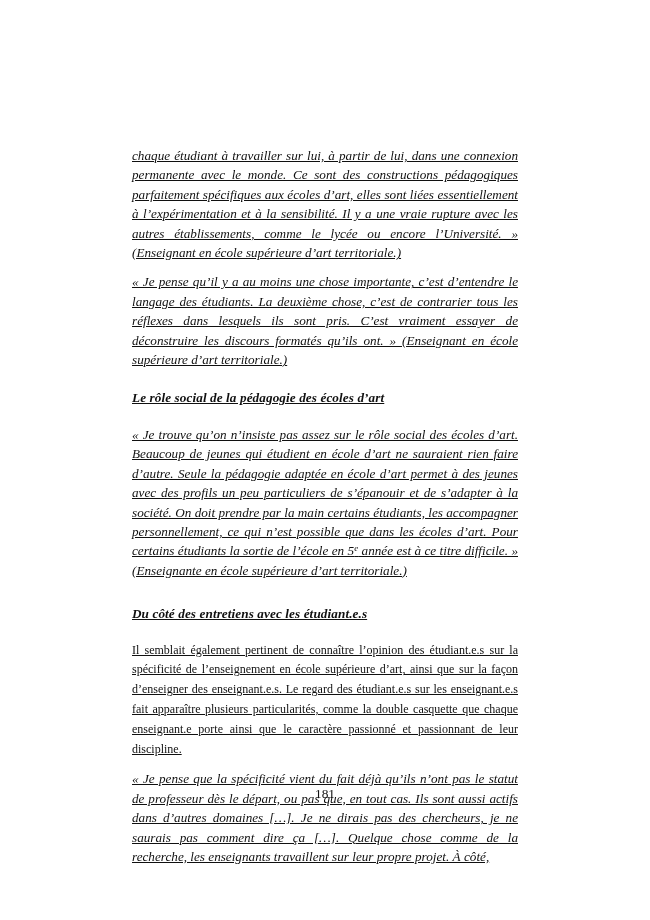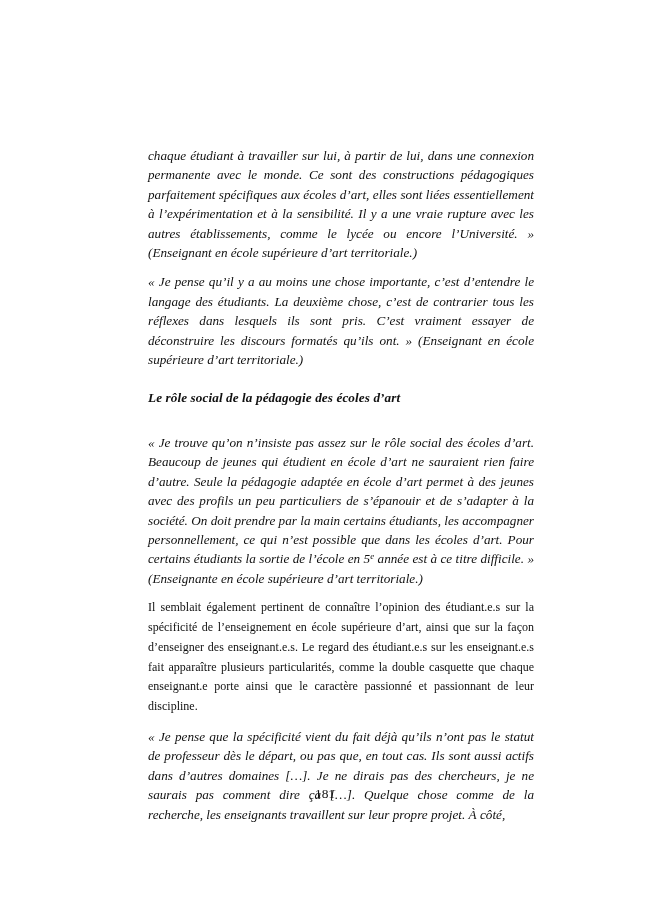--- a/index.html
+++ b/index.html
@@ -16,23 +16,24 @@
     background: #ffffff;
     overflow: hidden;
     font-family: "Liberation Serif", "DejaVu Serif", serif;
     color: #101010;
     -webkit-font-smoothing: antialiased;
   }
 
   
   #text-column {
     position: absolute;
-    left: 148px;
+    left: 132px;
     top: 146px;
     width: 386px;
+    text-decoration: underline;
   }
 
   .para {
     margin: 0 0 10px 0;
     font-size: 13.2px;
     line-height: 19.4px;
     text-align: justify;
     text-justify: inter-word;
     hyphens: none;
   }
@@ -54,21 +55,21 @@
     padding: 0;
     font-size: 13.2px;
     line-height: 19.4px;
     font-style: italic;
     font-weight: bold;
     text-align: left;
     letter-spacing: 0.1px;
   }
 
   .heading-block {
-    margin: 19px 0 25px 0;
+    margin: 19px 0 17px 0;
   }
 
   .heading-block.second {
     margin: 24px 0 17px 0;
   }
 
   sup {
     font-size: 0.68em;
     vertical-align: 0.42em;
     line-height: 0;
@@ -96,20 +97,23 @@
     <p class="para quote">chaque étudiant à travailler sur lui, à partir de lui, dans une connexion permanente avec le monde. Ce sont des constructions pédagogiques parfaitement spécifiques aux écoles d’art, elles sont liées essentiellement à l’expérimentation et à la sensibilité. Il y a une vraie rupture avec les autres établissements, comme le lycée ou encore l’Université. » (Enseignant en école supérieure d’art territoriale.)</p>
 
     <p class="para quote">« Je pense qu’il y a au moins une chose importante, c’est d’entendre le langage des étudiants. La deuxième chose, c’est de contrarier tous les réflexes dans lesquels ils sont pris. C’est vraiment essayer de déconstruire les discours formatés qu’ils ont. » (Enseignant en école supérieure d’art territoriale.)</p>
 
     <div class="heading-block">
       <h2 class="section-heading">Le rôle social de la pédagogie des écoles d’art</h2>
     </div>
 
     <p class="para quote"><span>« Je trouve qu’on n’insiste pas assez sur le rôle social des écoles d’art. Beaucoup de jeunes qui étudient en école d’art ne sauraient rien faire d’autre. Seule la pédagogie adaptée en école d’art permet à des jeunes avec des profils un peu particuliers de s’épanouir et de s’adapter à la société. On doit prendre par la main certains étudiants, les accompagner personnellement, ce qui n’est possible que dans les écoles d’art. Pour certains étudiants la sortie de l’école en 5</span><sup>e</sup><span> année est à ce titre difficile. » (Enseignante en école supérieure d’art territoriale.)</span></p>
 
+    <div class="heading-block second">
+      <h2 class="section-heading">Du côté des entretiens avec les étudiant.e.s</h2>
+    </div>
 
     <p class="para roman">Il semblait également pertinent de connaître l’opinion des étudiant.e.s sur la spécificité de l’enseignement en école supérieure d’art, ainsi que sur la façon d’enseigner des enseignant.e.s. Le regard des étudiant.e.s sur les enseignant.e.s fait apparaître plusieurs particularités, comme la double casquette que chaque enseignant.e porte ainsi que le caractère passionné et passionnant de leur discipline.</p>
 
     <p class="para quote">« Je pense que la spécificité vient du fait déjà qu’ils n’ont pas le statut de professeur dès le départ, ou pas que, en tout cas. Ils sont aussi actifs dans d’autres domaines […]. Je ne dirais pas des chercheurs, je ne saurais pas comment dire ça […]. Quelque chose comme de la recherche, les enseignants travaillent sur leur propre projet. À côté,</p>
 
   </div>
 
   <div id="page-number">181</div>
 
 </div>

